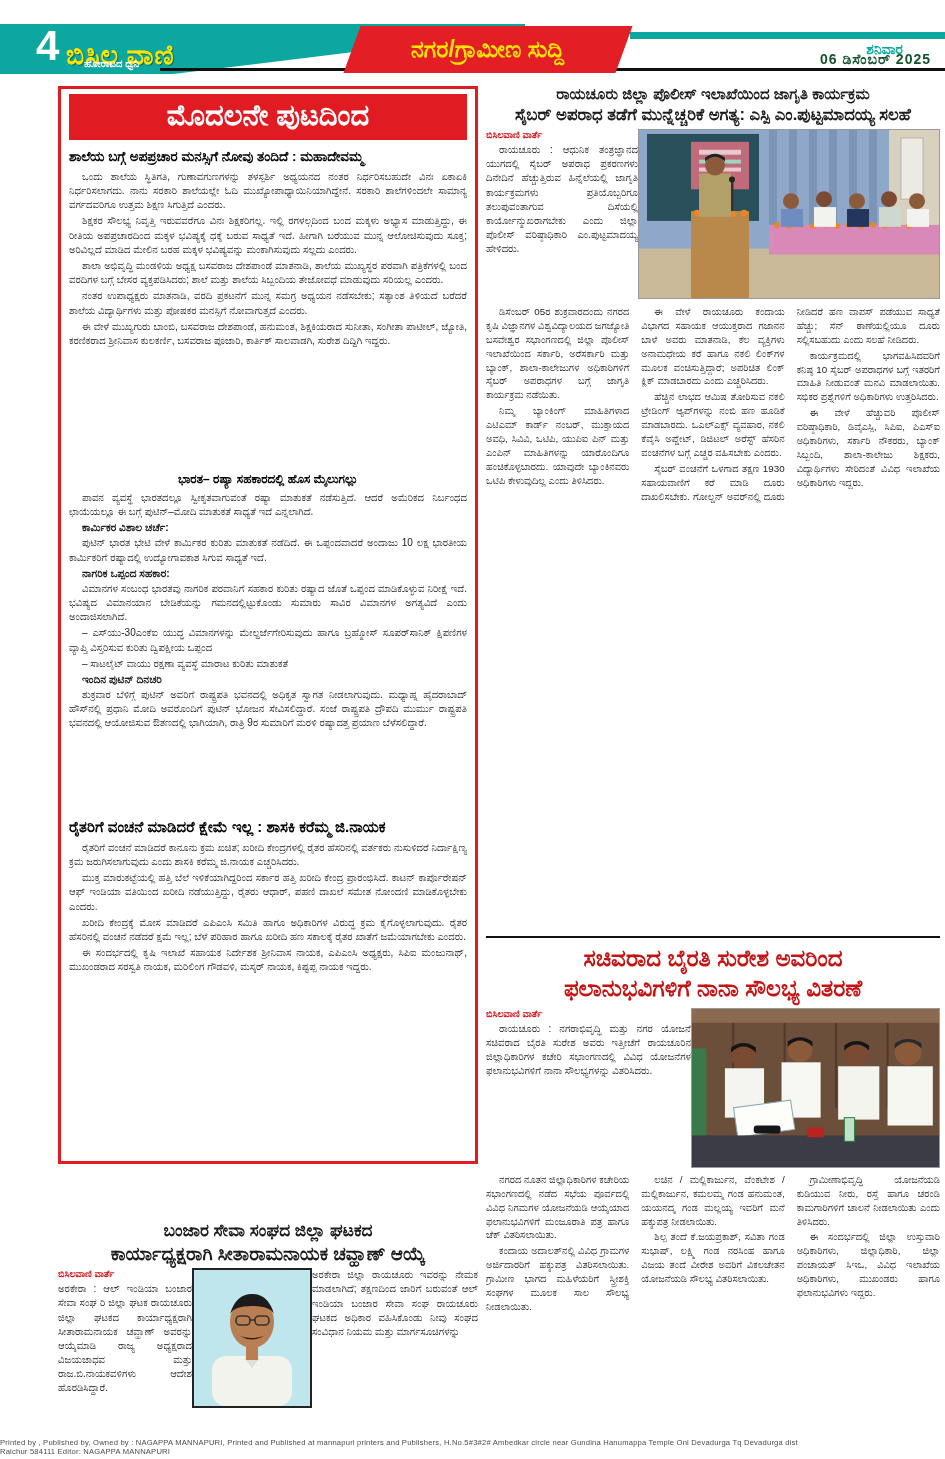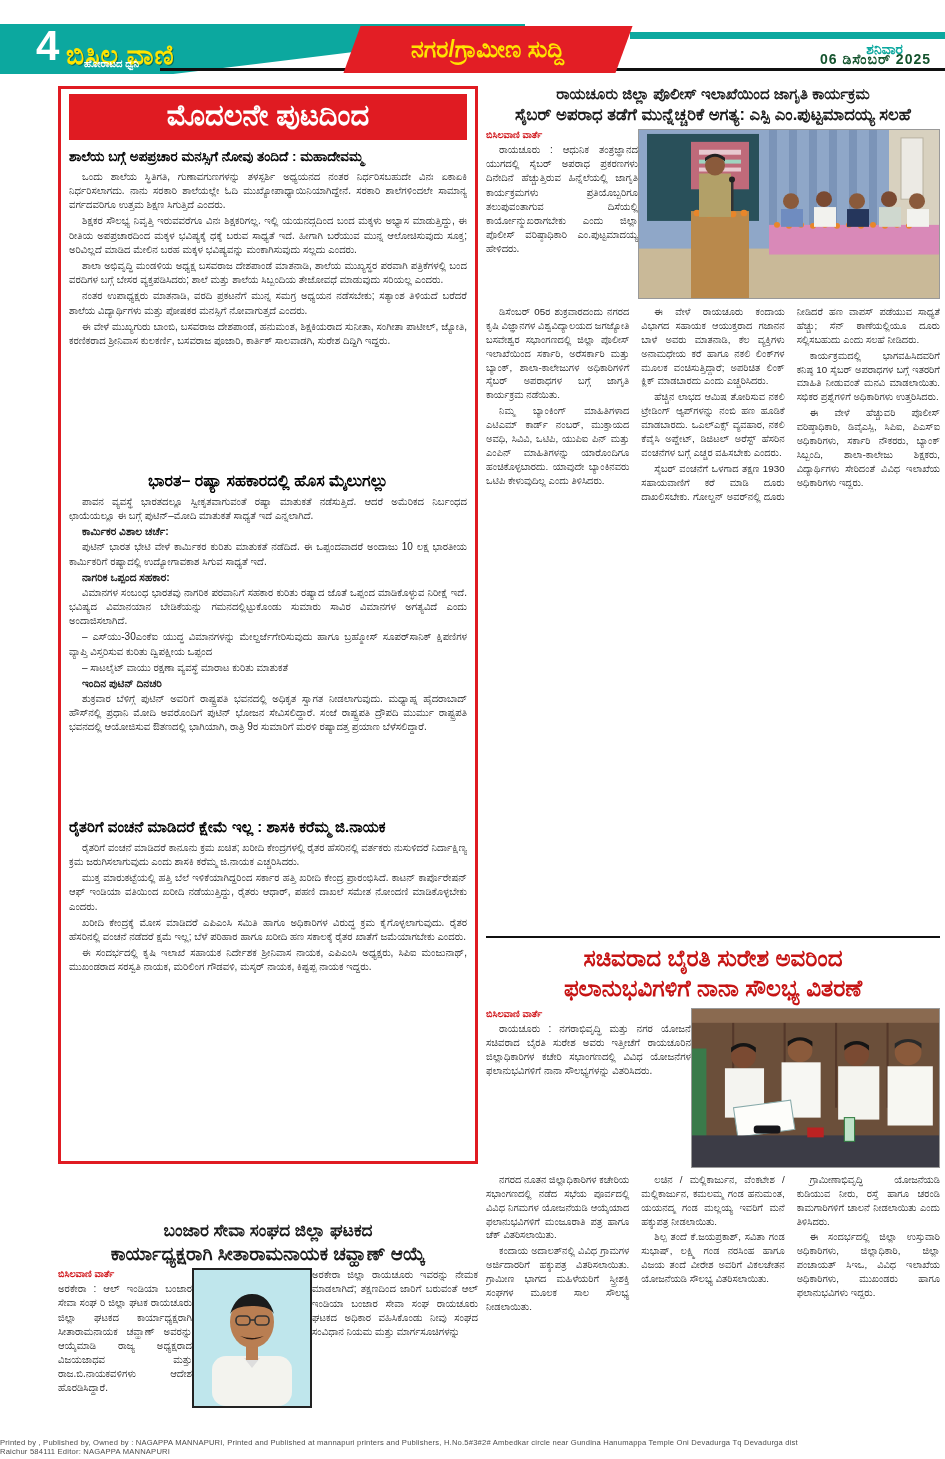--- a/index.html
+++ b/index.html
@@ -32,21 +32,21 @@
   .col3 { column-count:3; column-gap:12px; overflow:hidden; }
   .col3 p.body { font-size:9.8px; }
 
   
   .leadbox { position:absolute; left:58px; top:86px; width:420px; height:1078px;
     border:3px solid #e01b22; background:#fff; padding:5px 8px; overflow:hidden; }
   .lead-banner { background:#e01b22; color:#fff; text-align:center; font-size:29px; font-weight:bold;
     padding:5px 0 7px; margin-bottom:6px; }
   .lead-sec { overflow:hidden; }
   .lead-sec h3 { font-size:13.5px; font-weight:bold; color:#000; margin:3px 0 4px; line-height:1.25; }
-  .lead-sec h2 { font-size:16px; font-weight:bold; color:#000; text-align:center; margin:8px 0 5px; }
+  .lead-sec h2 { font-size:12px; font-weight:bold; color:#000; text-align:center; margin:8px 0 5px; }
   .sub-label { font-size:10.5px; font-weight:bold; text-indent:13px; margin:2px 0; }
   .sec1 { height:318px; } .sec2 { height:348px; } .sec3 { height:300px; }
   .sec3 h3 { font-size:15px; text-align:left; margin-top:6px; }
 
   
   .art { position:absolute; left:486px; width:454px; }
   .cyber { top:84px; height:854px; border-bottom:2px solid #101010; }
   .art .h1 { font-size:15px; font-weight:bold; text-align:center; line-height:1.3; }
   .art .h2 { font-size:16.5px; font-weight:bold; text-align:center; line-height:1.3; margin-bottom:4px; }
   .row { display:flex; }
@@ -91,21 +91,21 @@
     <div class="day">ಶನಿವಾರ</div>
     <div class="date">06 ಡಿಸೆಂಬರ್ 2025</div>
   </div>
 
   <div class="leadbox">
     <div class="lead-banner">ಮೊದಲನೇ ಪುಟದಿಂದ</div>
 
     <div class="lead-sec sec1">
       <h3>ಶಾಲೆಯ ಬಗ್ಗೆ ಅಪಪ್ರಚಾರ ಮನಸ್ಸಿಗೆ ನೋವು ತಂದಿದೆ : ಮಹಾದೇವಮ್ಮ</h3>
       <p class="body">ಒಂದು ಶಾಲೆಯ ಸ್ಥಿತಿಗತಿ, ಗುಣಾವಗುಣಗಳನ್ನು ತಳಸ್ಪರ್ಶಿ ಅಧ್ಯಯನದ ನಂತರ ನಿರ್ಧರಿಸಬಹುದೇ ವಿನಃ ಏಕಾಏಕಿ ನಿರ್ಧರಿಸಲಾಗದು. ನಾನು ಸರಕಾರಿ ಶಾಲೆಯಲ್ಲೇ ಓದಿ ಮುಖ್ಯೋಪಾಧ್ಯಾಯಿನಿಯಾಗಿದ್ದೇನೆ. ಸರಕಾರಿ ಶಾಲೆಗಳಿಂದಲೇ ಸಾಮಾನ್ಯ ವರ್ಗದವರಿಗೂ ಉತ್ತಮ ಶಿಕ್ಷಣ ಸಿಗುತ್ತಿದೆ ಎಂದರು.</p>
-      <p class="body">ಶಿಕ್ಷಕರ ಸೌಲಭ್ಯ ನಿವೃತ್ತಿ ಇರುವವರೆಗೂ ವಿನಃ ಶಿಕ್ಷಕರಿಗಲ್ಲ. ಇಲ್ಲಿ ಯಯನದ್ಗದಿಂದ ಬಂದ ಮಕ್ಕಳು ಅಭ್ಯಾಸ ಮಾಡುತ್ತಿದ್ದು, ಈ ರೀತಿಯ ಅಪಪ್ರಚಾರದಿಂದ ಮಕ್ಕಳ ಭವಿಷ್ಯಕ್ಕೆ ಧಕ್ಕೆ ಬರುವ ಸಾಧ್ಯತೆ ಇದೆ. ಹೀಗಾಗಿ ಬರೆಯುವ ಮುನ್ನ ಆಲೋಚಿಸುವುದು ಸೂಕ್ತ; ಅರಿವಿಲ್ಲದೆ ಮಾಡಿದ ಮೇಲಿನ ಬರಹ ಮಕ್ಕಳ ಭವಿಷ್ಯವನ್ನು ಮಂಕಾಗಿಸುವುದು ಸಲ್ಲದು ಎಂದರು.</p>
+      <p class="body">ಶಿಕ್ಷಕರ ಸೌಲಭ್ಯ ನಿವೃತ್ತಿ ಇರುವವರೆಗೂ ವಿನಃ ಶಿಕ್ಷಕರಿಗಲ್ಲ. ಇಲ್ಲಿ ರಗಳಲ್ಗದಿಂದ ಬಂದ ಮಕ್ಕಳು ಅಭ್ಯಾಸ ಮಾಡುತ್ತಿದ್ದು, ಈ ರೀತಿಯ ಅಪಪ್ರಚಾರದಿಂದ ಮಕ್ಕಳ ಭವಿಷ್ಯಕ್ಕೆ ಧಕ್ಕೆ ಬರುವ ಸಾಧ್ಯತೆ ಇದೆ. ಹೀಗಾಗಿ ಬರೆಯುವ ಮುನ್ನ ಆಲೋಚಿಸುವುದು ಸೂಕ್ತ; ಅರಿವಿಲ್ಲದೆ ಮಾಡಿದ ಮೇಲಿನ ಬರಹ ಮಕ್ಕಳ ಭವಿಷ್ಯವನ್ನು ಮಂಕಾಗಿಸುವುದು ಸಲ್ಲದು ಎಂದರು.</p>
       <p class="body">ಶಾಲಾ ಅಭಿವೃದ್ಧಿ ಮಂಡಳಿಯ ಅಧ್ಯಕ್ಷ ಬಸವರಾಜ ದೇಶಪಾಂಡೆ ಮಾತನಾಡಿ, ಶಾಲೆಯ ಮುಖ್ಯಸ್ಥರ ಪರವಾಗಿ ಪತ್ರಿಕೆಗಳಲ್ಲಿ ಬಂದ ವರದಿಗಳ ಬಗ್ಗೆ ಬೇಸರ ವ್ಯಕ್ತಪಡಿಸಿದರು; ಶಾಲೆ ಮತ್ತು ಶಾಲೆಯ ಸಿಬ್ಬಂದಿಯ ತೇಜೋವಧೆ ಮಾಡುವುದು ಸರಿಯಲ್ಲ ಎಂದರು.</p>
       <p class="body">ನಂತರ ಉಪಾಧ್ಯಕ್ಷರು ಮಾತನಾಡಿ, ವರದಿ ಪ್ರಕಟನೆಗೆ ಮುನ್ನ ಸಮಗ್ರ ಅಧ್ಯಯನ ನಡೆಸಬೇಕು; ಸತ್ಯಾಂಶ ತಿಳಿಯದೆ ಬರೆದರೆ ಶಾಲೆಯ ವಿದ್ಯಾರ್ಥಿಗಳು ಮತ್ತು ಪೋಷಕರ ಮನಸ್ಸಿಗೆ ನೋವಾಗುತ್ತದೆ ಎಂದರು.</p>
       <p class="body">ಈ ವೇಳೆ ಮುಖ್ಯಗುರು ಬಾಂಬಿ, ಬಸವರಾಜ ದೇಶಪಾಂಡೆ, ಹನುಮಂತ, ಶಿಕ್ಷಕಿಯರಾದ ಸುನೀತಾ, ಸಂಗೀತಾ ಪಾಟೀಲ್, ಜ್ಯೋತಿ, ಕರಣಿಕರಾದ ಶ್ರೀನಿವಾಸ ಕುಲಕರ್ಣಿ, ಬಸವರಾಜ ಪೂಜಾರಿ, ಕಾರ್ತಿಕ್ ಸಾಲವಾಡಗಿ, ಸುರೇಶ ದಿದ್ದಿಗಿ ಇದ್ದರು.</p>
     </div>
 
     <div class="lead-sec sec2">
       <h2>ಭಾರತ– ರಷ್ಯಾ ಸಹಕಾರದಲ್ಲಿ ಹೊಸ ಮೈಲುಗಲ್ಲು</h2>
       <p class="body">ಪಾವನ ವ್ಯವಸ್ಥೆ ಭಾರತದಲ್ಲೂ ಸ್ವೀಕೃತವಾಗುವಂತೆ ರಷ್ಯಾ ಮಾತುಕತೆ ನಡೆಸುತ್ತಿದೆ. ಆದರೆ ಅಮೆರಿಕದ ನಿರ್ಬಂಧದ ಛಾಯೆಯಲ್ಲೂ ಈ ಬಗ್ಗೆ ಪುಟಿನ್–ಮೋದಿ ಮಾತುಕತೆ ಸಾಧ್ಯತೆ ಇದೆ ಎನ್ನಲಾಗಿದೆ.</p>
       <p class="sub-label">ಕಾರ್ಮಿಕರ ವಿಶಾಲ ಚರ್ಚೆ:</p>
       <p class="body">ಪುಟಿನ್ ಭಾರತ ಭೇಟಿ ವೇಳೆ ಕಾರ್ಮಿಕರ ಕುರಿತು ಮಾತುಕತೆ ನಡೆದಿದೆ. ಈ ಒಪ್ಪಂದವಾದರೆ ಅಂದಾಜು 10 ಲಕ್ಷ ಭಾರತೀಯ ಕಾರ್ಮಿಕರಿಗೆ ರಷ್ಯಾದಲ್ಲಿ ಉದ್ಯೋಗಾವಕಾಶ ಸಿಗುವ ಸಾಧ್ಯತೆ ಇದೆ.</p>

